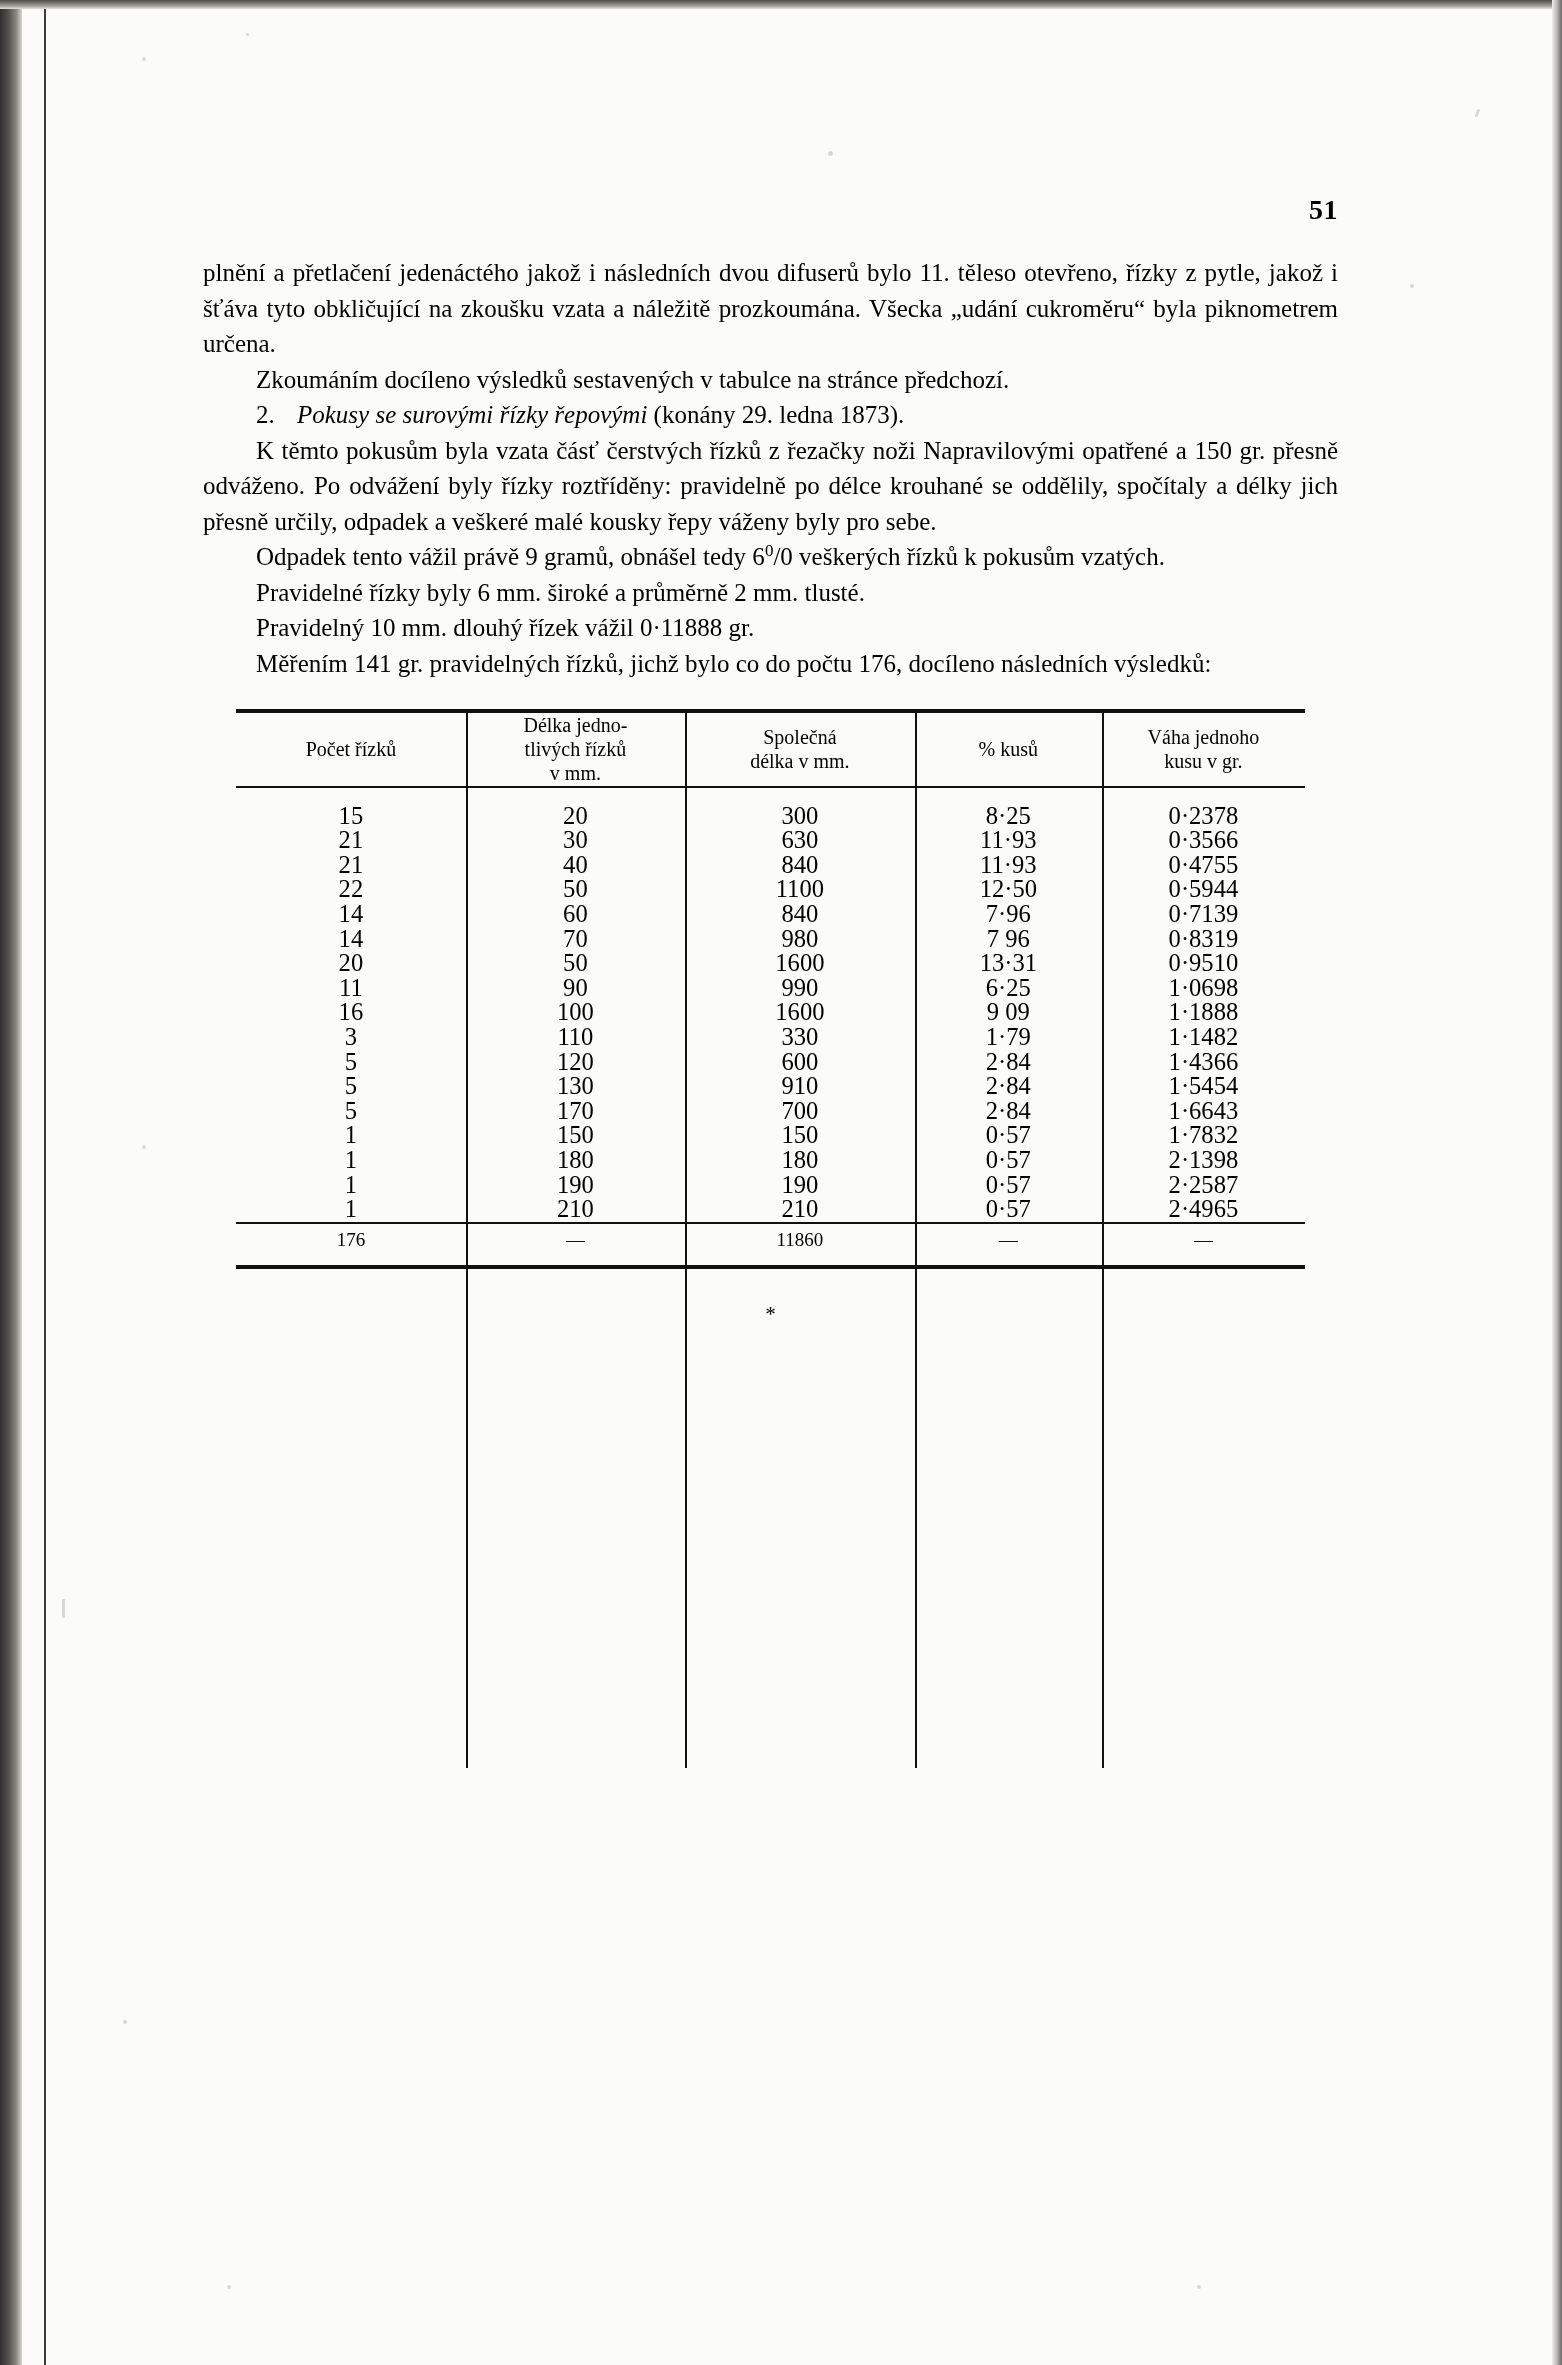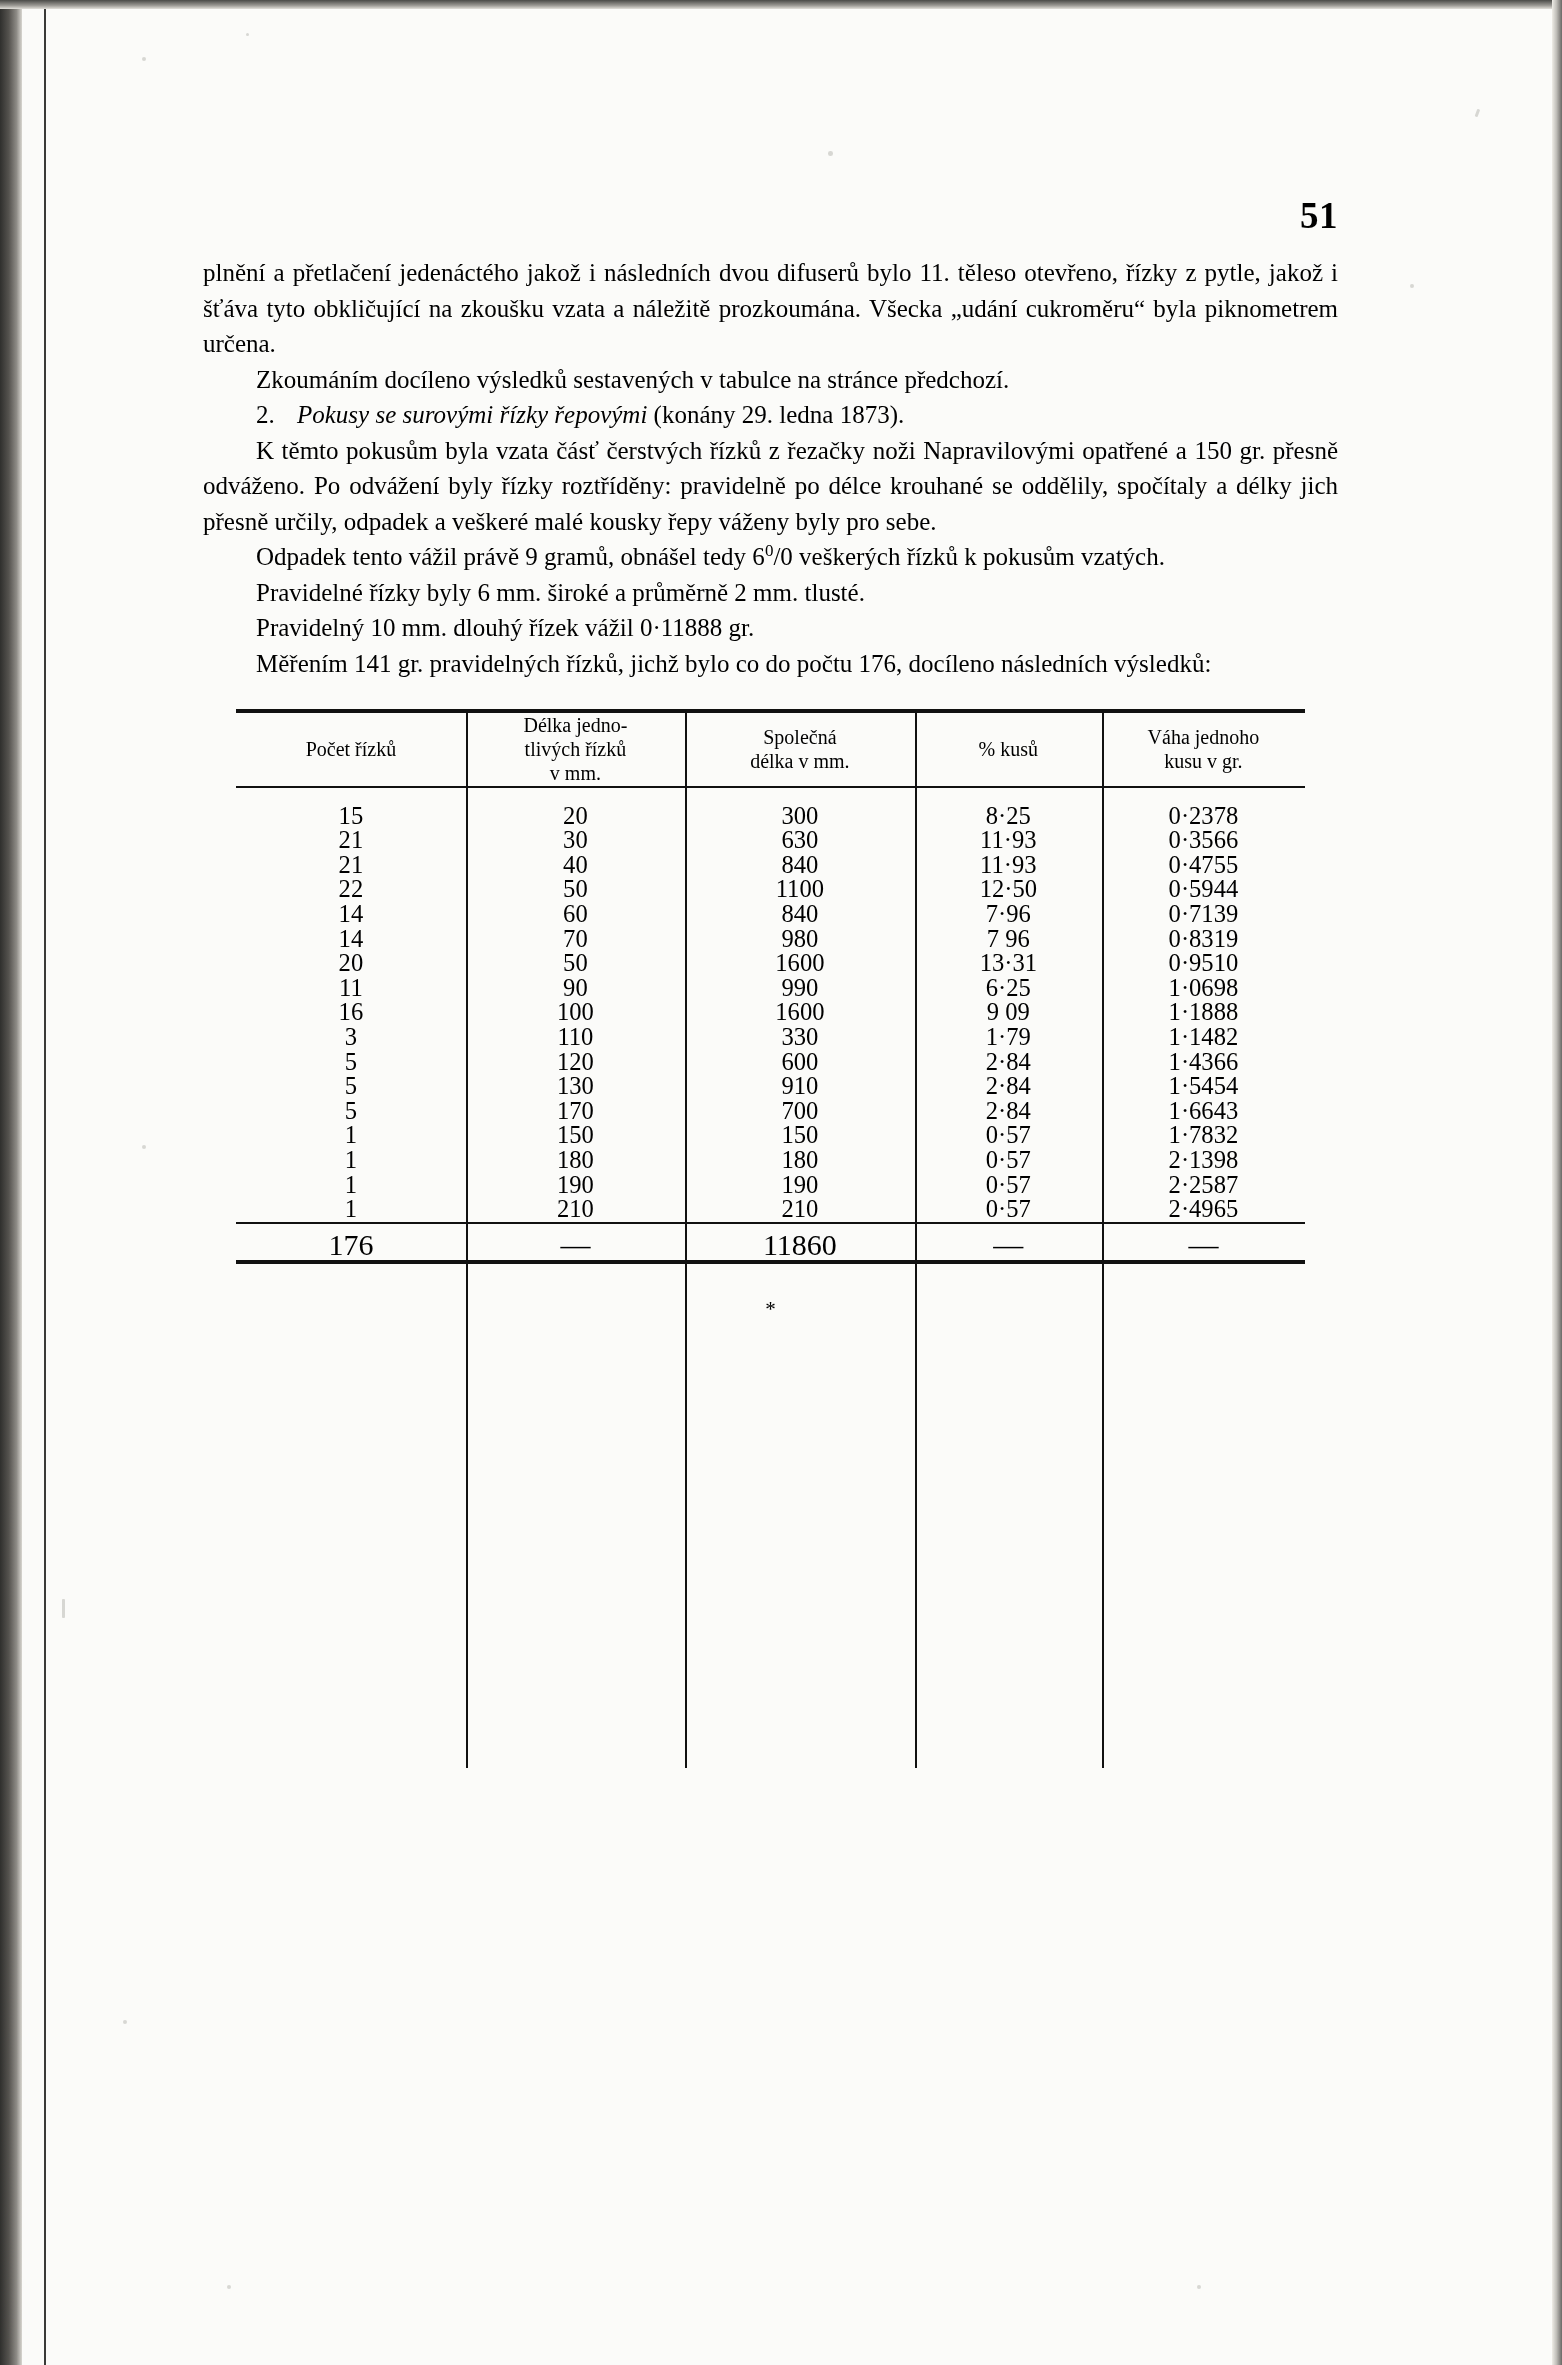--- a/index.html
+++ b/index.html
@@ -63,21 +63,21 @@
     position: absolute;
     left: 203px;
     top: 203px;
     width: 1135px;
   }
 
   .page-number {
     position: absolute;
     right: 0;
     top: -9.5px;
-    font-size: 37px;
+    font-size: 28px;
     font-weight: 700;
     letter-spacing: 0.5px;
   }
 
   p.body {
     font-size: 25px;
     line-height: 1.42;
     margin: 0;
     text-align: justify;
     text-justify: inter-word;
@@ -122,23 +122,23 @@
     font-weight: 400;
     line-height: 1.22;
     padding: 12.3px 3.8px 12.3px 3.8px;
   }
   tbody td {
     font-size: 24.6px;
     line-height: 1.0;
     padding: 5.2px 3.8px 5.2px 3.8px;
   }
   tbody tr.total td {
-    font-size: 30px;
+    font-size: 19px;
     padding-top: 6.6px;
-    padding-bottom: 0;
+    padding-bottom: 16px;
   }
   col.c0 { width: 21.5%; }
   col.c1 { width: 20.5%; }
   col.c2 { width: 21.5%; }
   col.c3 { width: 17.5%; }
   col.c4 { width: 19%; }
 
   
   .vline {
     position: absolute;

